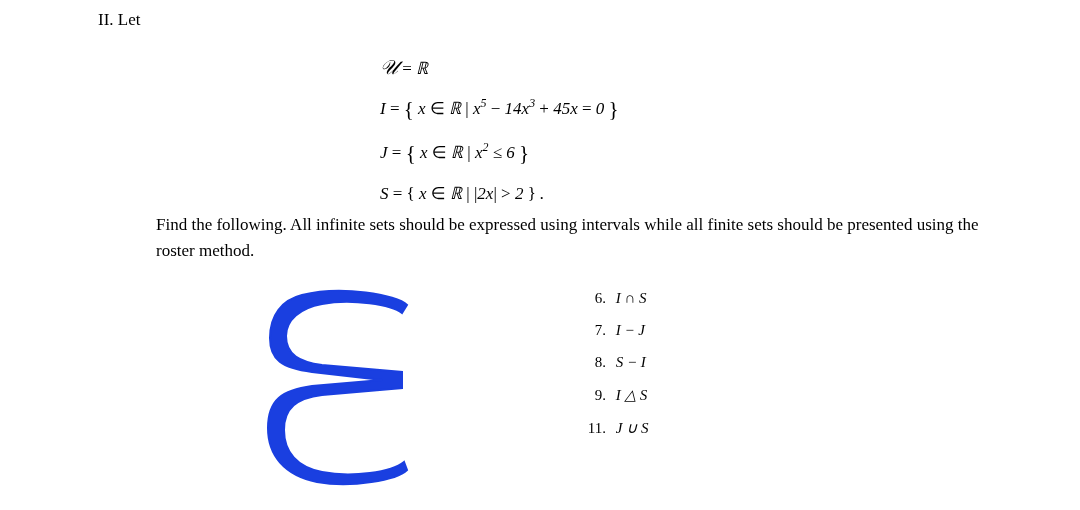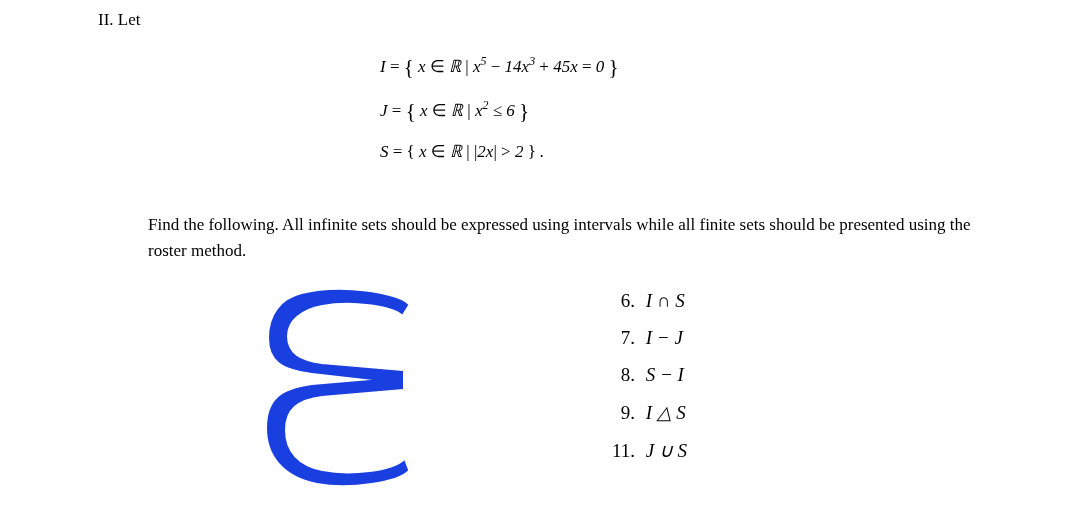--- a/index.html
+++ b/index.html
@@ -50,38 +50,38 @@
       font-size: 21px;
       vertical-align: -2px;
     }
     sup {
       font-size: 0.7em;
       vertical-align: super;
       line-height: 0;
     }
     .instructions {
       position: absolute;
-      left: 148px;
+      left: 156px;
       top: 212px;
       width: 860px;
       font-size: 17px;
       line-height: 1.5;
     }
     .big-e {
       position: absolute;
       left: 222px;
       top: 280px;
       width: 220px;
       height: 220px;
     }
     .subitems {
       position: absolute;
-      left: 611px;
+      left: 582px;
       top: 290px;
-      font-size: 19px;
+      font-size: 15px;
     }
     .subitems .item {
       margin-bottom: 15px;
     }
     .subitems .num {
       display: inline-block;
       width: 24px;
       text-align: right;
       margin-right: 6px;
     }
@@ -95,20 +95,23 @@
 <body>
 
 <div class="problem-container">
 
   <div class="problem-heading">
     <span>II.</span>
     <span>Let</span>
   </div>
 
   <div class="definitions">
+    <div class="line">
+      <span class="cal-u">𝒰</span> <span class="math-sym">=</span> <span class="bb">ℝ</span>
+    </div>
     <div class="line">
       <span class="math-var">I</span> <span class="math-sym">=</span> <span class="braces math-sym">{</span> <span class="math-var">x</span> <span class="math-sym">∈</span> <span class="bb">ℝ</span> <span class="math-sym">|</span> <span class="math-var">x</span><sup>5</sup> <span class="math-sym">−</span> 14<span class="math-var">x</span><sup>3</sup> <span class="math-sym">+</span> 45<span class="math-var">x</span> <span class="math-sym">=</span> 0 <span class="braces math-sym">}</span>
     </div>
     <div class="line">
       <span class="math-var">J</span> <span class="math-sym">=</span> <span class="braces math-sym">{</span> <span class="math-var">x</span> <span class="math-sym">∈</span> <span class="bb">ℝ</span> <span class="math-sym">|</span> <span class="math-var">x</span><sup>2</sup> <span class="math-sym">≤</span> 6 <span class="braces math-sym">}</span>
     </div>
     <div class="line">
       <span class="math-var">S</span> <span class="math-sym">=</span> <span class="math-sym">{</span> <span class="math-var">x</span> <span class="math-sym">∈</span> <span class="bb">ℝ</span> <span class="math-sym">|</span> <span class="math-sym">|</span>2<span class="math-var">x</span><span class="math-sym">|</span> <span class="math-sym">&gt;</span> 2 <span class="math-sym">}</span> .
     </div>
   </div>

